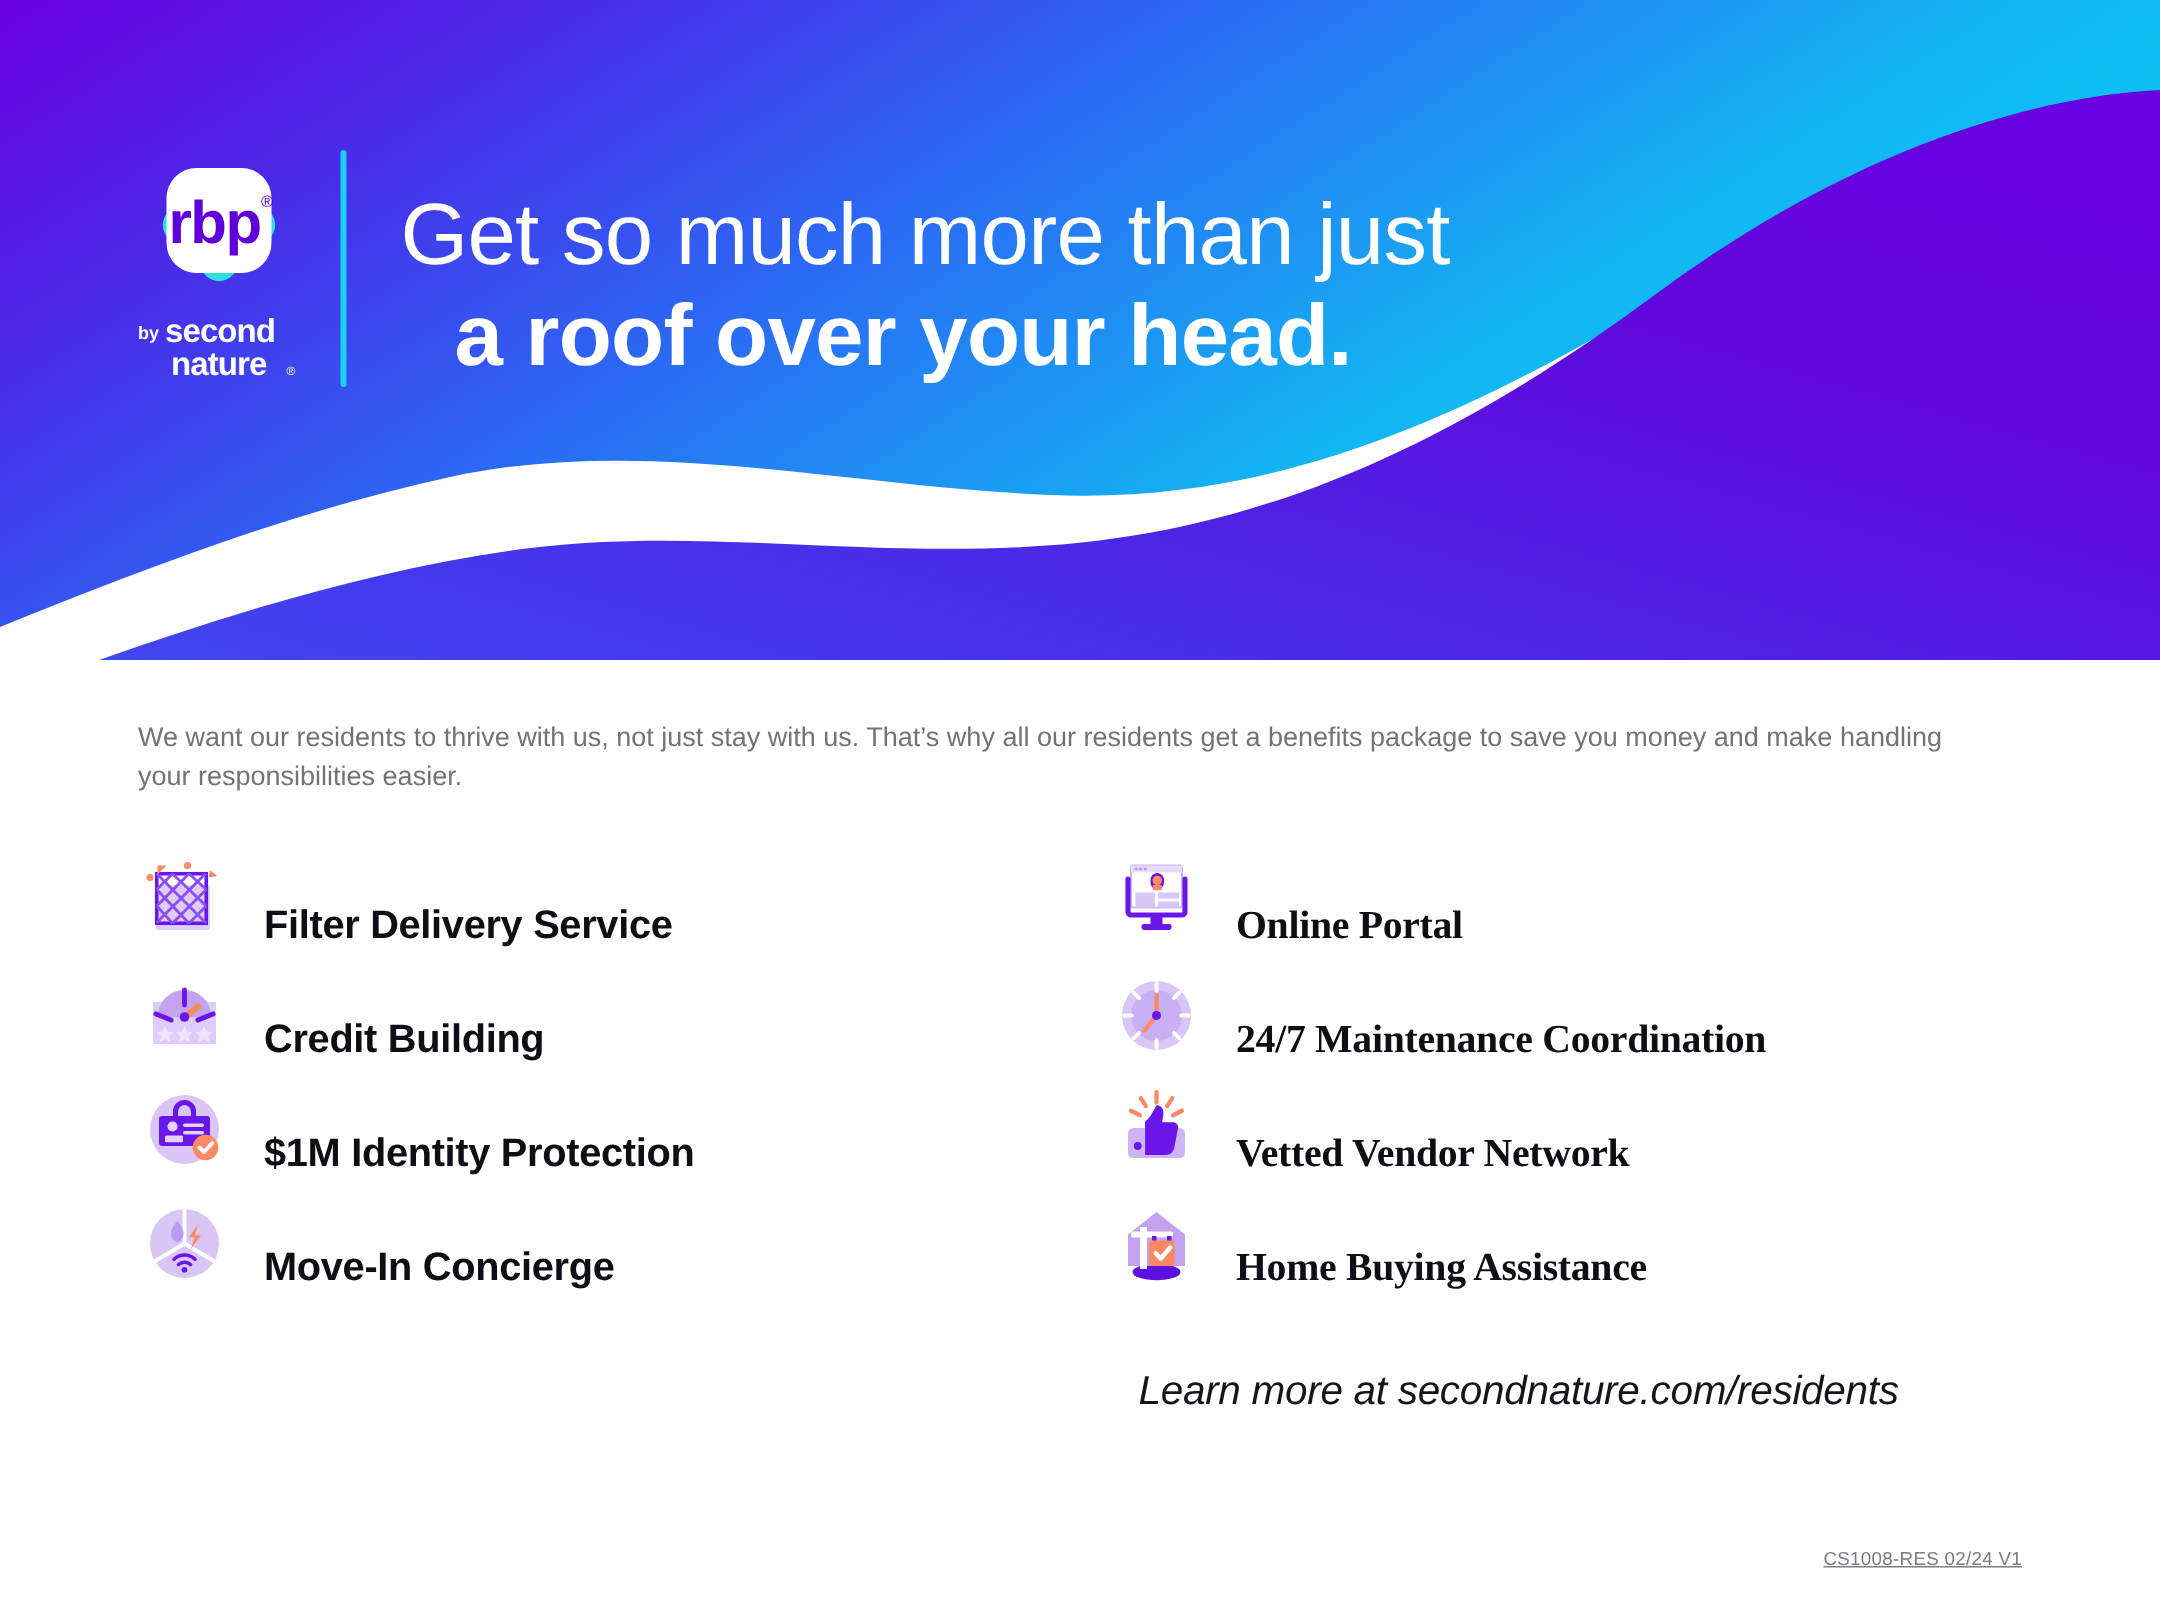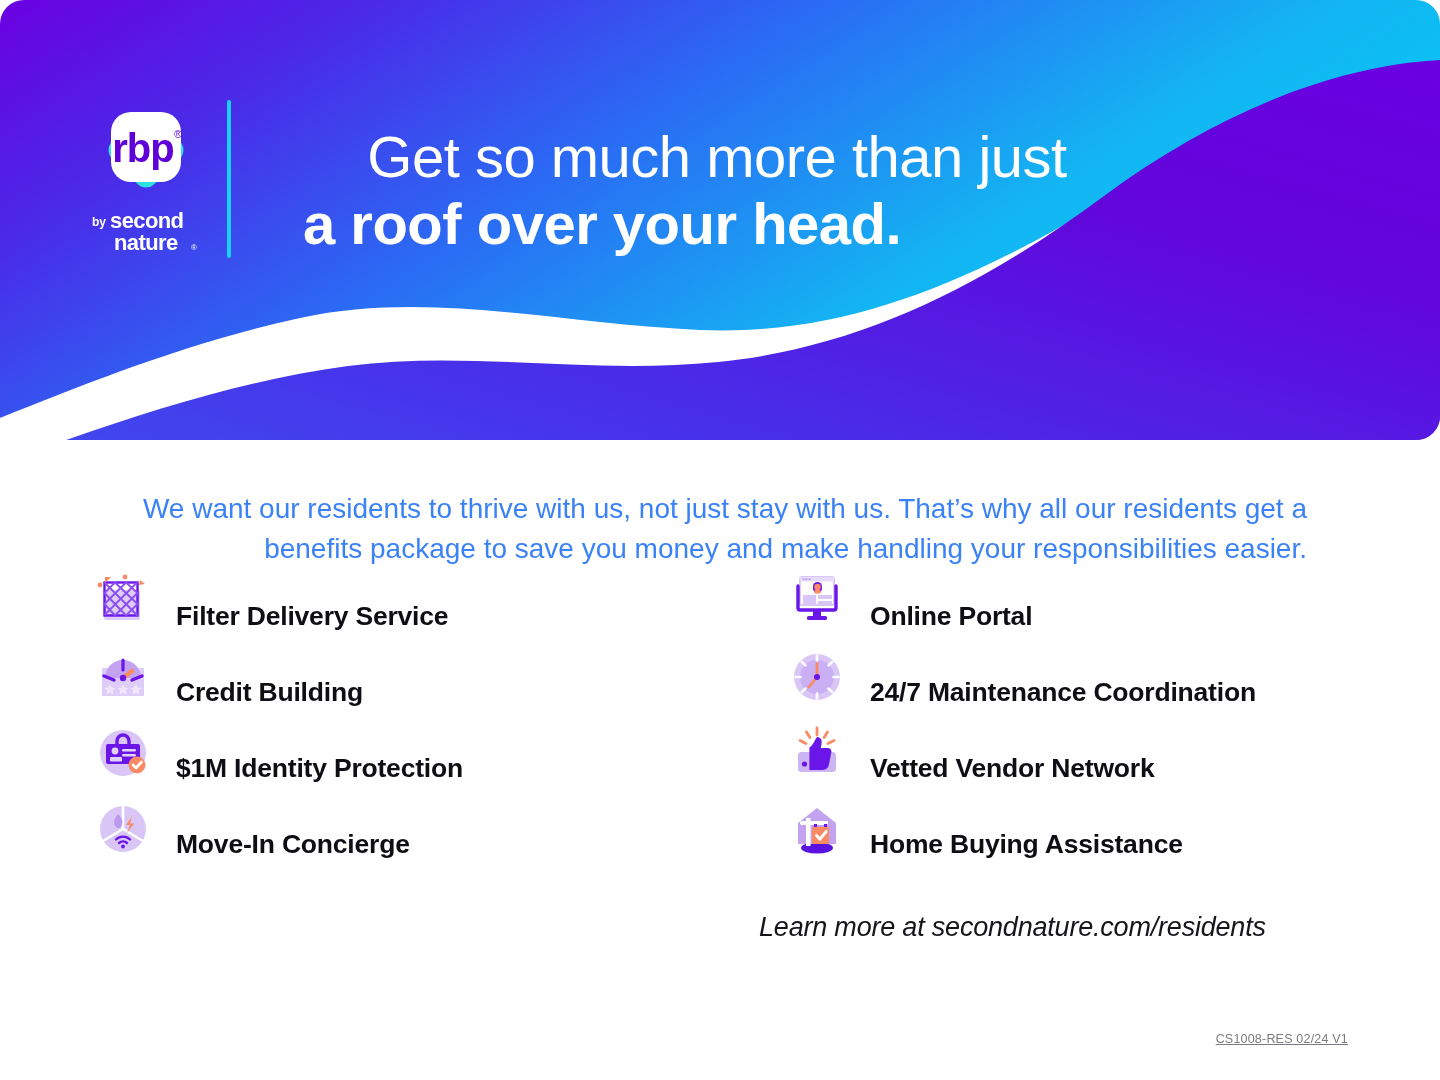--- a/index.html
+++ b/index.html
@@ -19,21 +19,20 @@
     background: #ffffff;
   }
 
   
   .hero {
     position: absolute;
     left: 0; top: 0;
     width: 1440px;
     height: 440px;
     overflow: hidden;
-    border-radius: 24px;
   }
   .hero-svg {
     position: absolute;
     left: 0; top: 0;
     width: 1440px;
     height: 440px;
     display: block;
   }
 
   
@@ -75,58 +74,56 @@
     top: 106px;
     width: 900px;
     color: #ffffff;
     line-height: 1.04;
     letter-spacing: -0.5px;
   }
   .headline-l1 {
     display: block;
     font-size: 58px;
     font-weight: 400;
-    text-align: center;
   }
   .headline-l2 {
     display: block;
     font-size: 58px;
     font-weight: 700;
     margin-top: 6px;
     margin-left: 36px;
   }
 
   
   .intro {
     position: absolute;
     left: 92px;
     top: 461px;
     width: 1215px;
-    font-size: 28px;
+    font-size: 18px;
     line-height: 1.42;
-    color: #3b82f6;
+    color: #737373;
     font-weight: 400;
-    text-align: right;
   }
 
   
   .benefits {
     position: absolute;
     left: 92px;
     top: 556px;
     width: 1270px;
     height: 400px;
   }
   .col {
     position: absolute;
     top: 0;
     width: 620px;
   }
   .col-left  { left: 0; }
-  .col-right { left: 694px; }
+  .col-right { left: 648px; font-family: Liberation Serif, serif; }
 
   .benefit-row {
     position: relative;
     height: 76px;
     display: flex;
     align-items: flex-end;
   }
   .benefit-icon {
     width: 62px;
     height: 62px;

